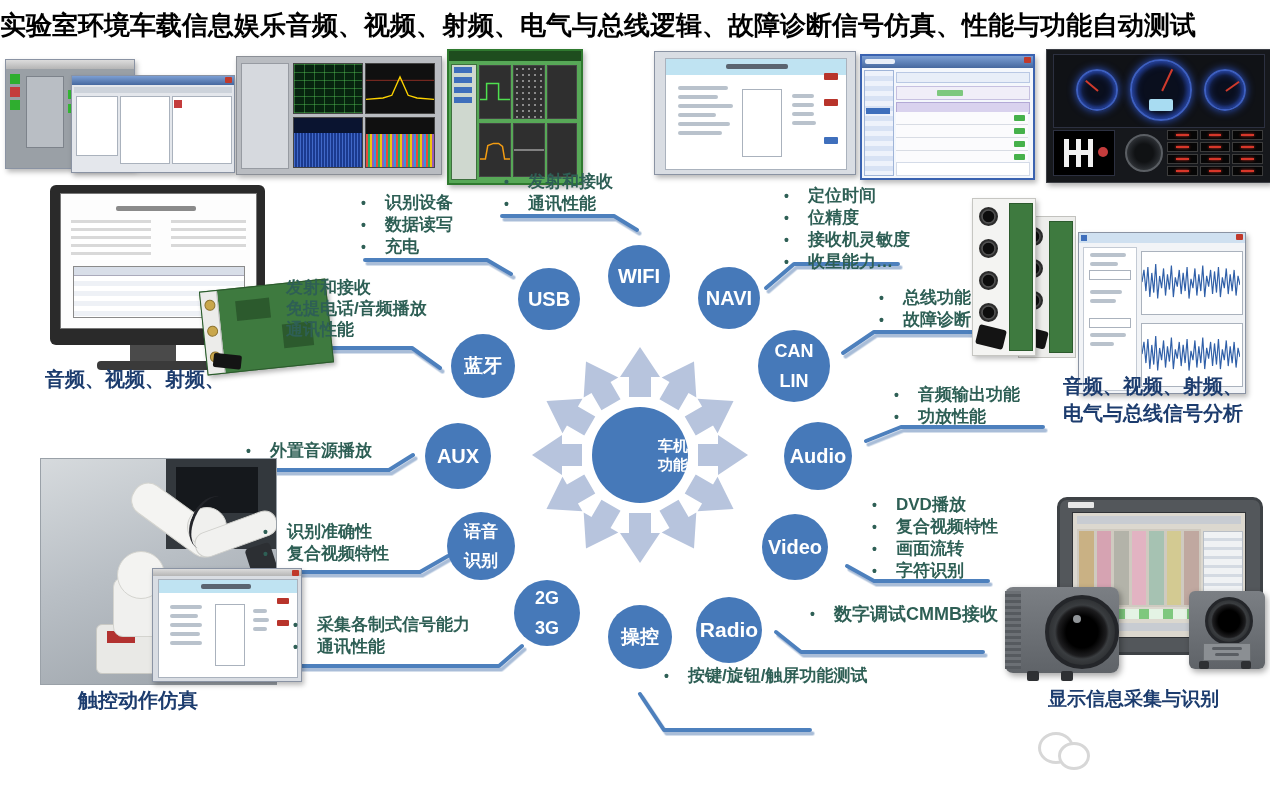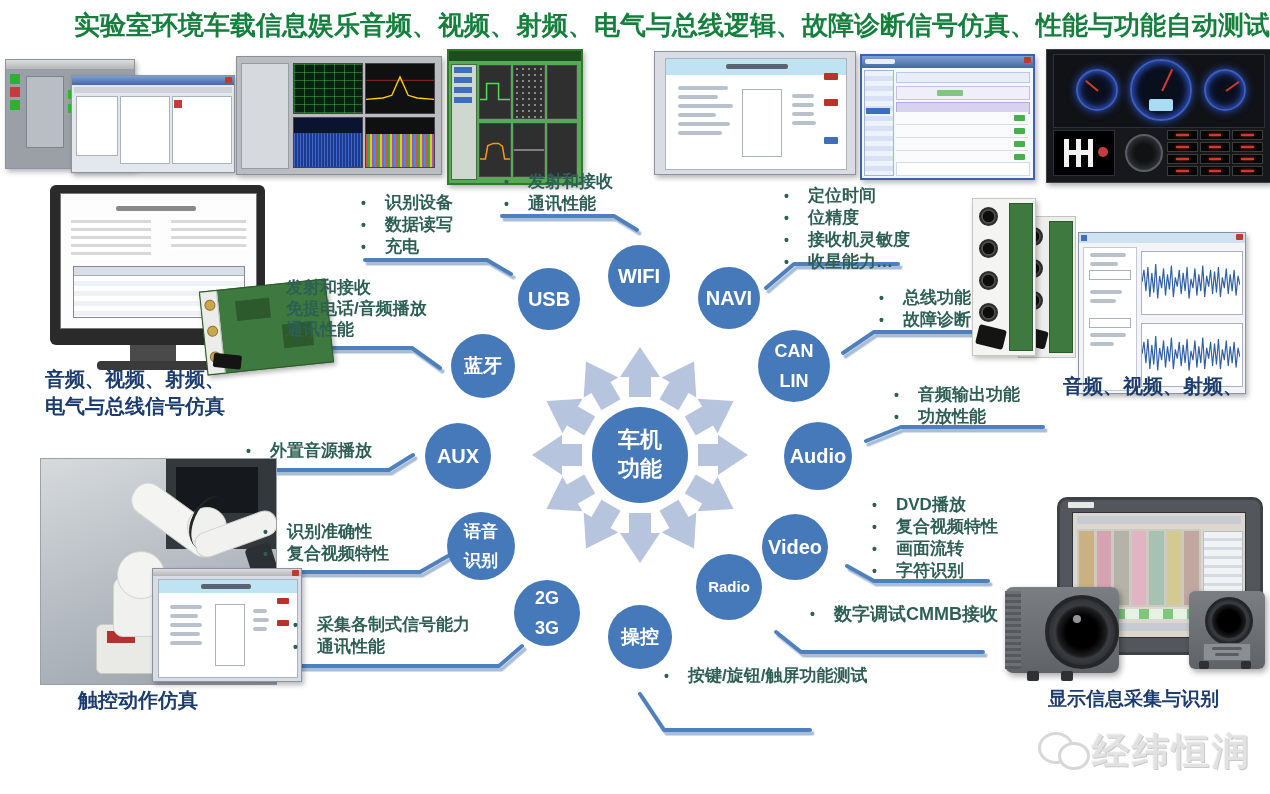--- a/index.html
+++ b/index.html
@@ -1,29 +1,29 @@
 <!DOCTYPE html>
 <html><head>
 <meta charset="utf-8">
 <style>
   html,body{margin:0;padding:0;}
   body{width:1270px;height:794px;position:relative;overflow:hidden;background:#fff;
        font-family:"Liberation Sans","DejaVu Sans",sans-serif;}
   .abs{position:absolute;}
   
-  #title{left:0;top:8px;width:1270px;text-align:right;font-size:26px;font-weight:bold;
-         color:#15803d;letter-spacing:0px;white-space:nowrap;}
+  #title{left:0;top:8px;width:1270px;text-align:left;font-size:26px;font-weight:bold;
+         color:#000000;letter-spacing:0px;white-space:nowrap;}
   
   #diagram-svg{left:0;top:0;z-index:1;pointer-events:none;}
   
   .node{border-radius:50%;background:#4679b9;color:#fff;display:flex;flex-direction:column;
         align-items:center;justify-content:center;font-weight:bold;z-index:3;text-align:center;}
   .node span{display:block;line-height:1.15;}
   .node .l2{margin-top:9px;}
-  #hub{font-size:22px;}
+  #hub{font-size:15px;align-items:flex-end;}
   #hub span{line-height:1.3;}
   
   .callout{list-style:none;margin:0;padding:0;z-index:4;color:#2e5f55;font-weight:bold;
            font-size:17px;line-height:22px;white-space:nowrap;}
   .callout li{padding-left:28px;position:relative;}
   .callout li::before{content:"•";position:absolute;left:4px;top:0;font-size:14px;}
   .callout.nobullet li{padding-left:0;}
   .callout.nobullet li::before{content:none;}
   .callout.big{font-size:18px;}
   
@@ -153,21 +153,21 @@
   <span>语音</span>
   <span class="l2">识别</span>
 </div>
 <div class="node abs" style="left:762px;top:514px;width:66px;height:66px;font-size:20px">
     <span>Video</span>
   </div>
 <div class="node abs" style="left:514px;top:580px;width:66px;height:66px;font-size:18px">
   <span>2G</span>
   <span class="l2">3G</span>
 </div>
-<div class="node abs" style="left:696px;top:554px;width:66px;height:66px;font-size:15px">
+<div class="node abs" style="left:696px;top:597px;width:66px;height:66px;font-size:21px">
     <span>Radio</span>
   </div>
 <div class="node abs" style="left:608px;top:605px;width:64px;height:64px;font-size:19px">
     <span>操控</span>
   </div>
 
 <ul class="callout abs" style="left:357px;top:192px">
   <li>识别设备</li>
   <li>数据读写</li>
   <li>充电</li>
@@ -214,34 +214,33 @@
   <li>外置音源播放</li>
 </ul>
 <ul class="callout nobullet abs" style="left:286px;top:277px;line-height:21px">
   <li>发射和接收</li>
   <li>免提电话/音频播放</li>
   <li>通讯性能</li>
 </ul>
 
 <div class="slabel abs" style="left:45px;top:366px">
   <div>音频、视频、射频、</div>
-  <div>电气与总线信号仿真</div>
 </div>
 <div class="slabel abs" style="left:1063px;top:373px">
   <div>音频、视频、射频、</div>
+  <div>电气与总线信号分析</div>
 </div>
 <div class="slabel abs" style="left:78px;top:687px">触控动作仿真</div>
 <div class="slabel abs" style="left:1048px;top:685px;font-size:19px">显示信息采集与识别</div>
 
 <div id="watermark" class="abs">
   <div id="wm-icon">
     <div class="b1"></div>
       <div class="b2"></div>
   </div>
-  <div id="wm-text">经纬恒润</div>
 </div>
 
 <div class="shot abs" style="left:5px;top:57px;width:228px;height:116px">
   <div class="mw" style="left:0;top:2px;width:128px;height:108px;background:#9aa0a6">
     <div class="mtb gray"></div>
     <div class="abs" style="left:4px;top:14px;width:10px;height:10px;background:#2fae2f"></div>
     <div class="abs" style="left:4px;top:27px;width:10px;height:10px;background:#c43c3c"></div>
     <div class="abs" style="left:4px;top:40px;width:10px;height:10px;background:#2fae2f"></div>
     <div class="abs" style="left:20px;top:16px;width:36px;height:70px;background:#b9bec4;border:1px solid #7d838b"></div>
     <div class="abs" style="left:62px;top:30px;width:58px;height:9px;background:#34b834"></div>

